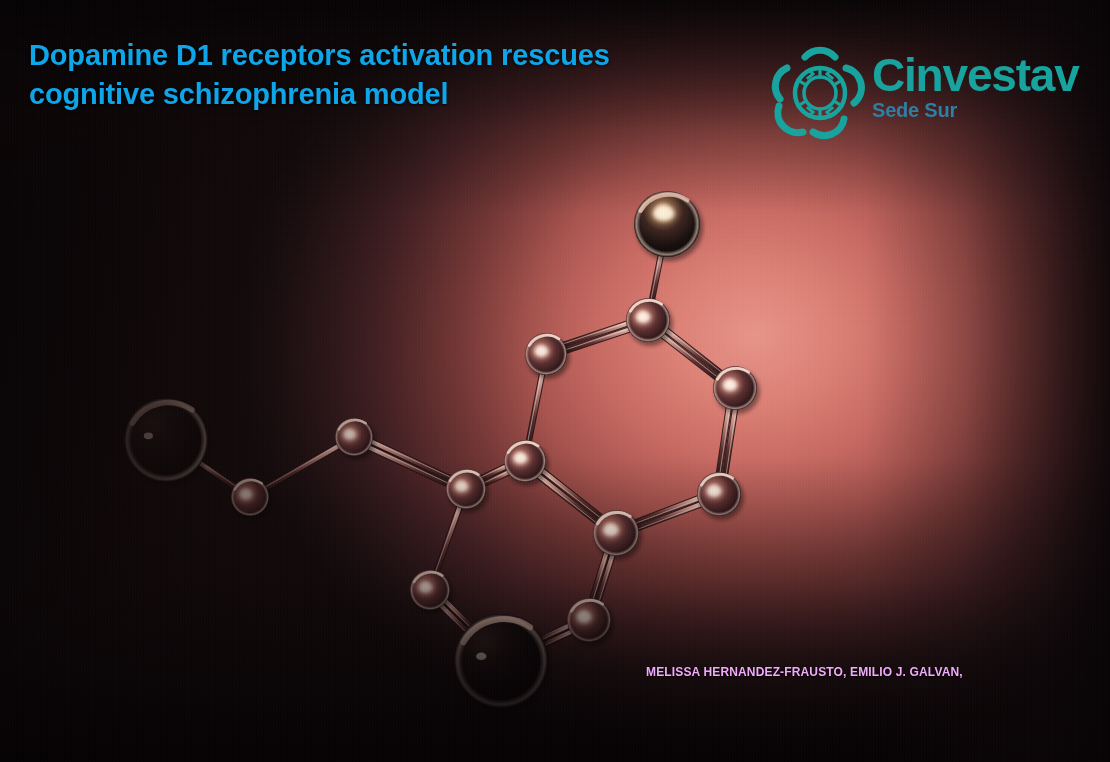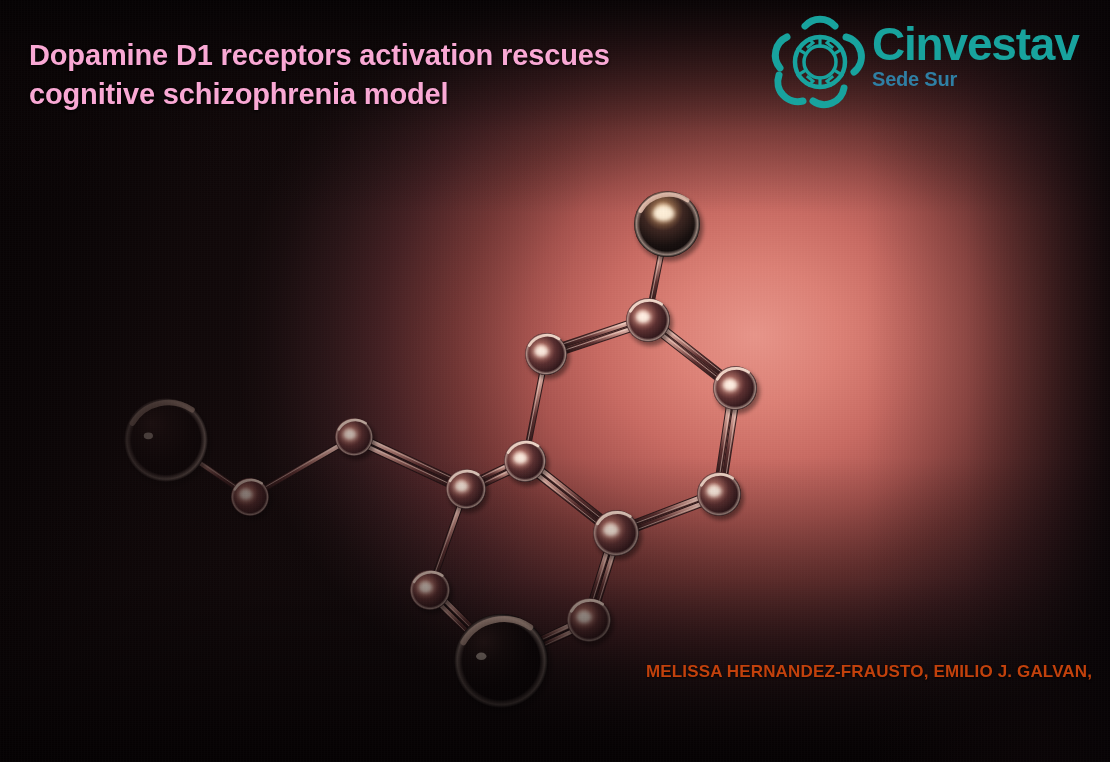--- a/index.html
+++ b/index.html
@@ -94,34 +94,34 @@
   }
 
   
   #title-block {
     position: absolute;
     left: 29px;
     top: 36px;
     width: 700px;
   }
   .title-line {
-    color: #f9a8d4;
+    color: #0ea5e9;
     font-size: 29px;
     font-weight: bold;
     line-height: 39px;
     letter-spacing: -0.15px;
     text-shadow: 0 1px 3px rgba(0,0,0,0.85);
     white-space: nowrap;
   }
 
   
   #logo {
     position: absolute;
     left: 768px;
-    top: 8px;
+    top: 39px;
     width: 318px;
     height: 104px;
   }
   #logo-mark {
     position: absolute;
     left: 0;
     top: 4px;
     width: 104px;
     height: 100px;
   }
@@ -148,22 +148,22 @@
   }
 
   
   #authors {
     position: absolute;
     left: 646px;
     top: 661px;
     width: 420px;
   }
   .author-line {
-    color: #c2410c;
-    font-size: 17px;
+    color: #f0abfc;
+    font-size: 12px;
     font-weight: bold;
     line-height: 22px;
     letter-spacing: 0.15px;
     text-shadow: 0 1px 2px rgba(0,0,0,0.8);
     white-space: nowrap;
   }
 </style>
 </head>
 <body>
 

